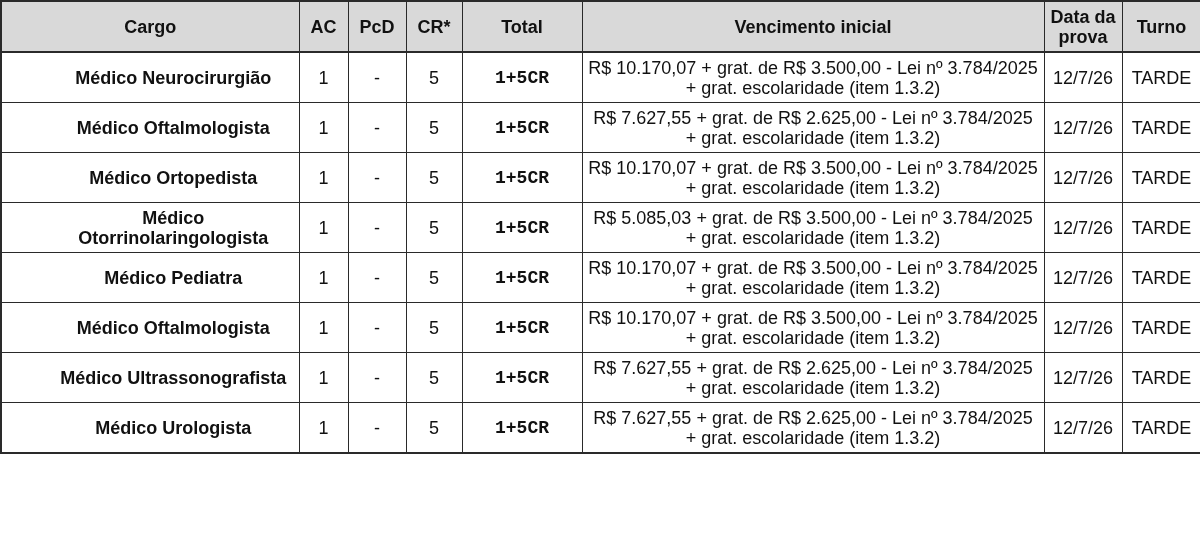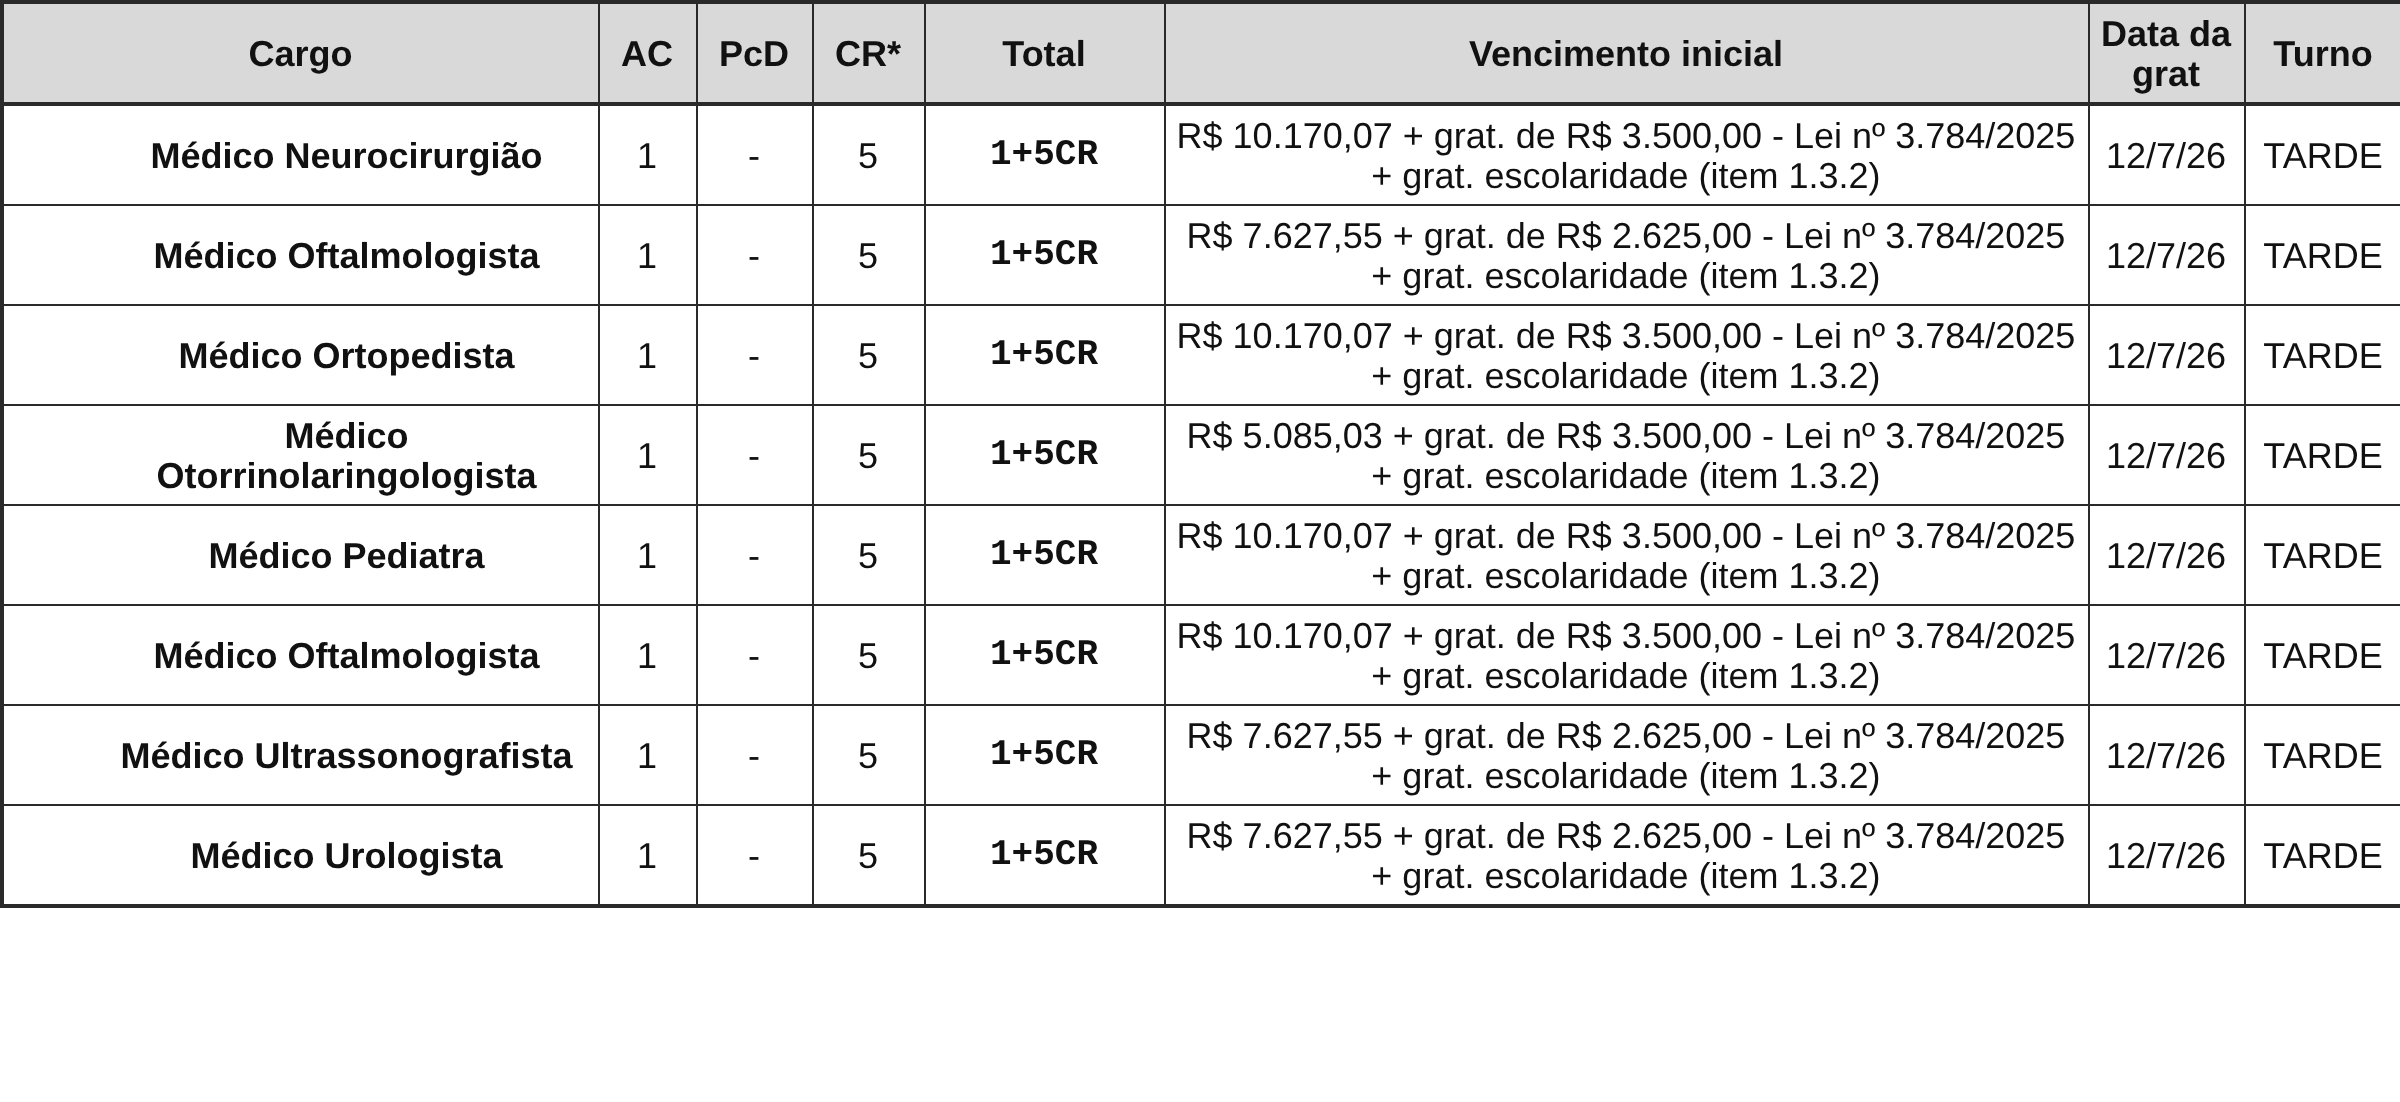--- a/index.html
+++ b/index.html
@@ -51,21 +51,21 @@
   <thead>
     <tr class="hdr">
       <th>Cargo</th>
       <th>AC</th>
       <th>PcD</th>
       <th>CR*</th>
       <th>Total</th>
       <th>Vencimento inicial</th>
       <th>
         <div>Data da</div>
-        <div>grat</div>
+        <div>prova</div>
       </th>
       <th>Turno</th>
     </tr>
   </thead>
   <tbody>
     <tr>
       <td class="cargo">Médico Neurocirurgião</td>
       <td>1</td>
       <td>-</td>
       <td>5</td>

